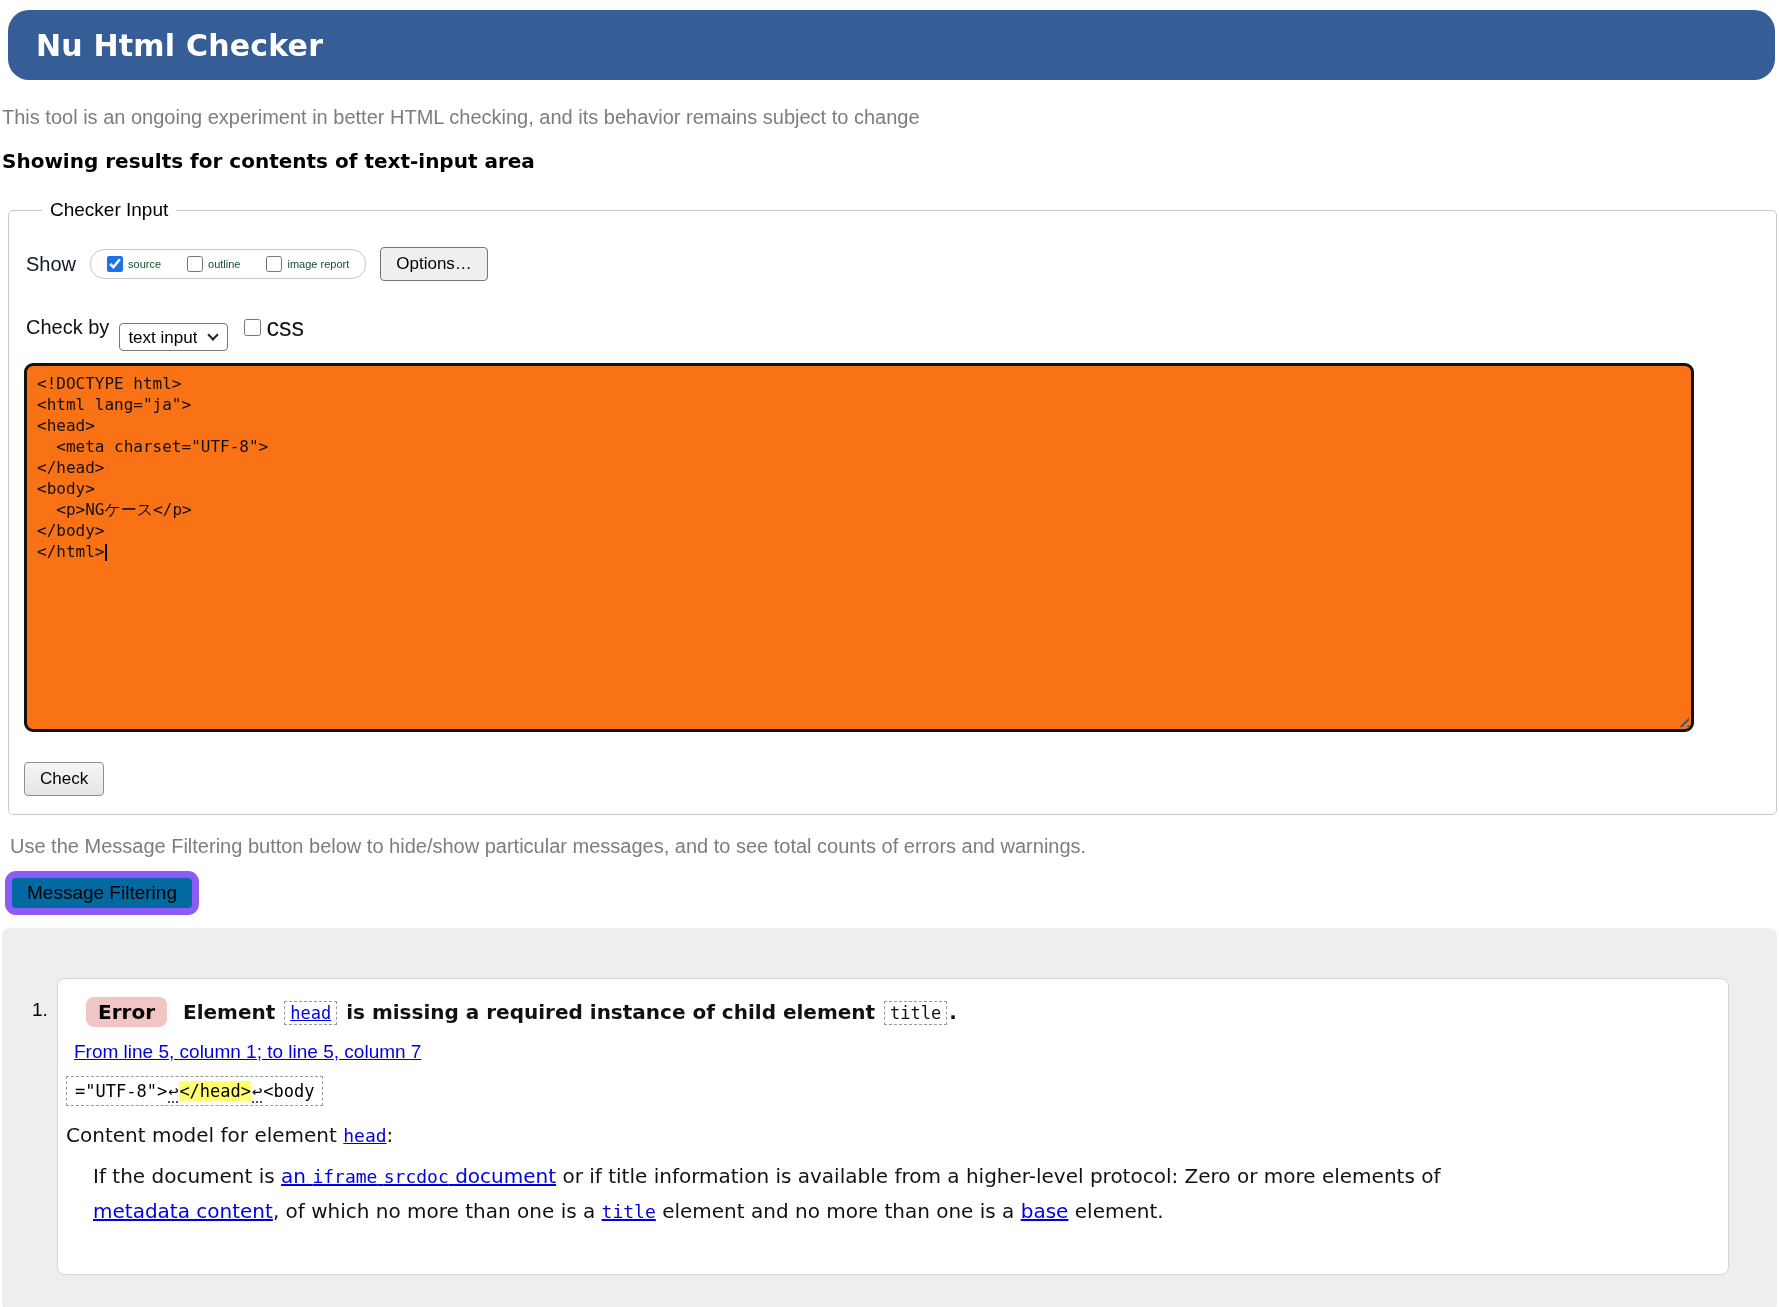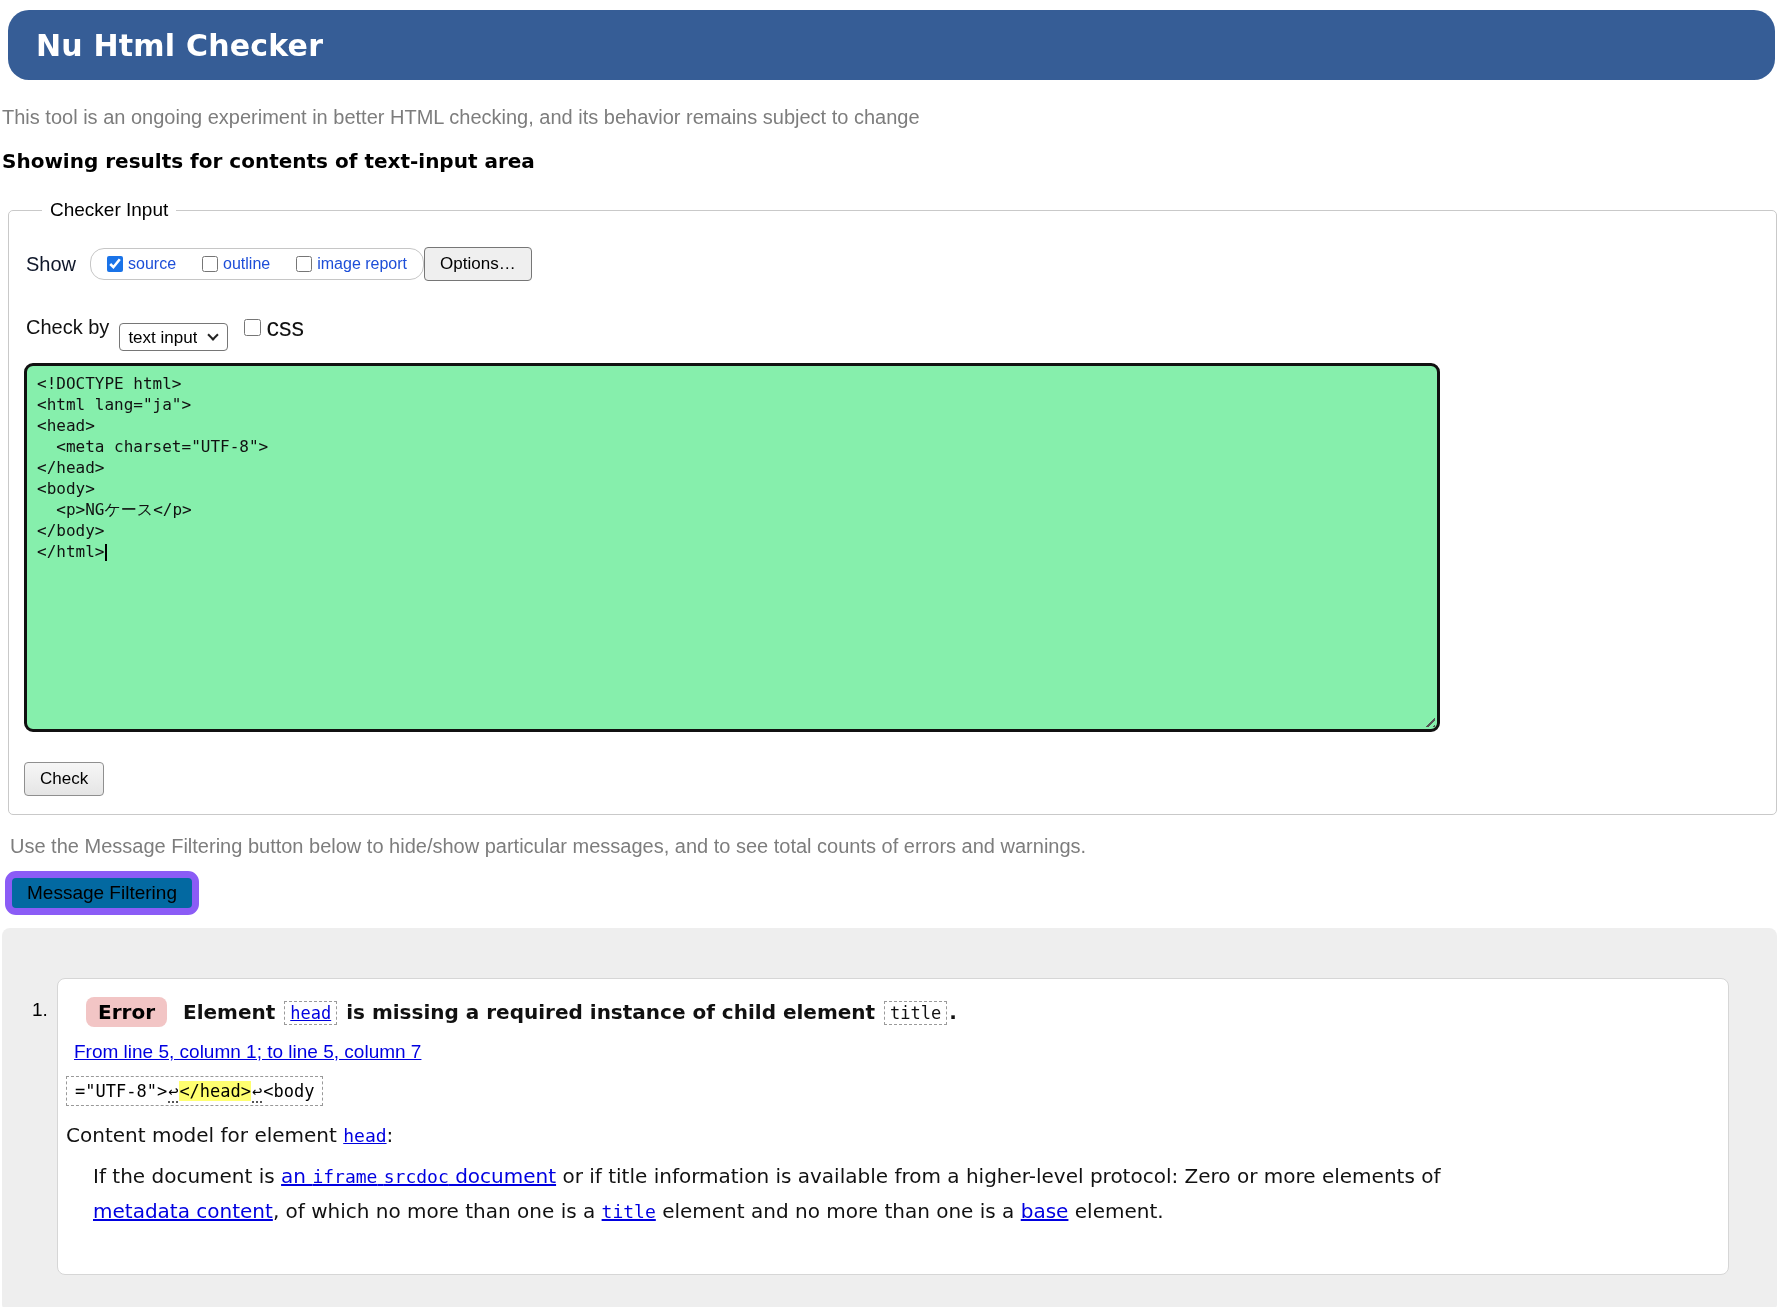--- a/index.html
+++ b/index.html
@@ -48,22 +48,23 @@
   }
   .show-row { display:flex; align-items:center; margin:14px 0 0 2px; }
   .show-label { font-size:20px; color:#0f172a; margin-right:14px; }
   .cb-group {
     display:inline-flex; align-items:center; gap:26px;
     border:1px solid #c6c6c6; border-radius:14px;
     padding:6px 16px;
   }
   .cb-item { display:inline-flex; align-items:center; gap:5px; }
   .cb-item input[type=checkbox] { width:16px; height:16px; accent-color:#1a73e8; margin:0; }
-  .cb-item span { font-size:16px; color:#1d4ed8; }
+  .cb-item span { font-size:11px; color:#14532d; }
   .options-btn {
+    margin-left:14px;
     font-family:"Liberation Sans",sans-serif;
     font-size:17px; color:#000;
     background:#efefef; border:1px solid #767676; border-radius:4px;
     padding:6px 15px; cursor:pointer;
   }
   .checkby-row { display:flex; align-items:center; margin:22px 0 0 2px; }
   .checkby-label { font-size:20px; margin-right:10px; }
   .select-wrap { position:relative; display:inline-block;margin-top:20px; }
   .select-wrap select {
     -webkit-appearance:none; appearance:none;
@@ -78,23 +79,23 @@
     border-right:2px solid #222; border-bottom:2px solid #222;
     transform:rotate(45deg);
   }
   .css-item { display:inline-flex; align-items:center; gap:5px; margin-left:16px; }
   .css-item input[type=checkbox] { width:17px; height:17px; accent-color:#1a73e8; margin:0; }
   .css-item span { font-size:25px; }
   
   .source-area {
     position:relative;
     margin:12px 0 0 0;
-    width:1416px; height:369px;
+    width:1670px; height:369px;
     border:3px solid #111; border-radius:9px;
-    background:#86efac;
+    background:#f97316;
     padding:7px 10px;
     font-family:"DejaVu Sans Mono","Liberation Mono",monospace;
     font-size:16px; line-height:21px;
     cursor:text;
     overflow:hidden;
   }
   .source-area .code { white-space:pre; }
   .caret {
     display:inline-block; width:1.5px; height:17px;
     background:#000; vertical-align:text-bottom; margin-left:1px;

